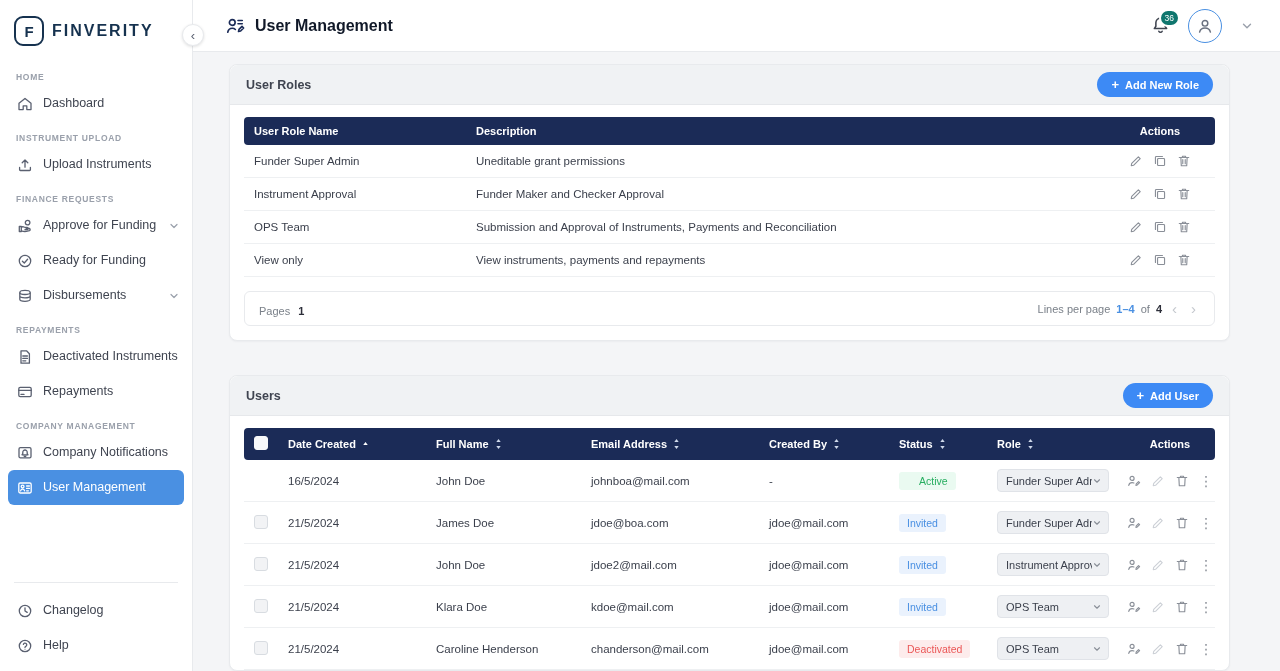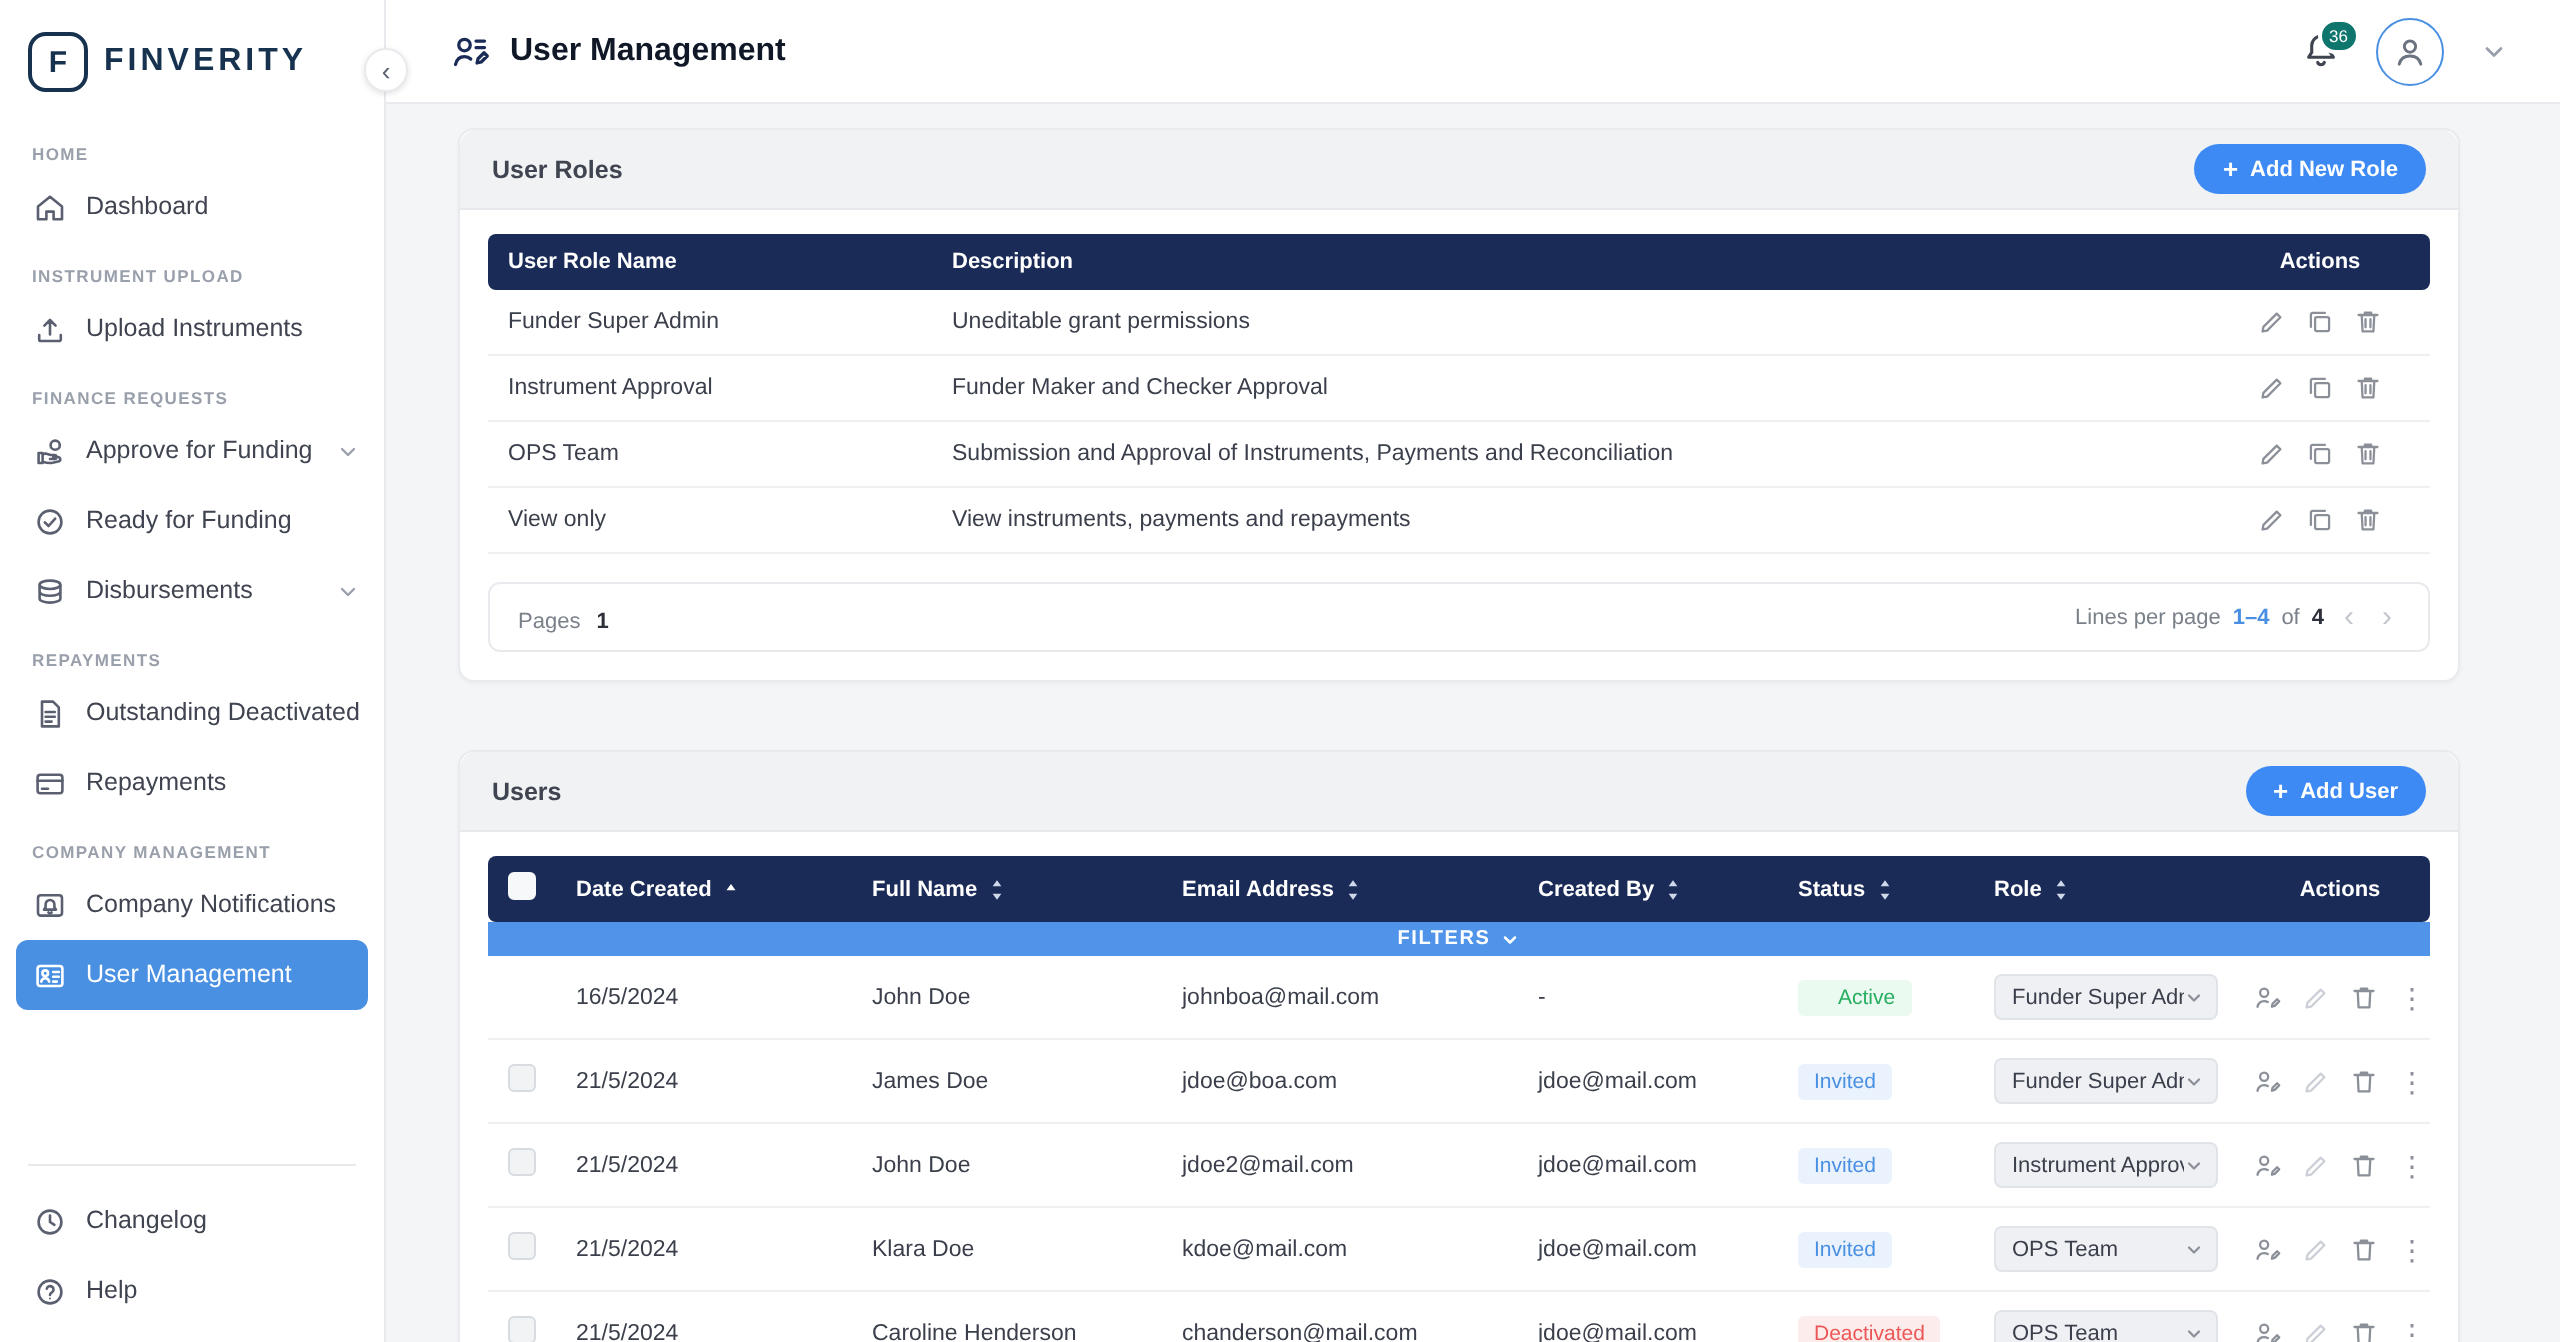--- a/index.html
+++ b/index.html
@@ -153,21 +153,21 @@
       </div>
 
       <div class="nav-section-label">REPAYMENTS</div>
       <div class="nav-item">
         <span class="nicon">
           <svg width="16" height="16" viewBox="0 0 16 16" fill="none" stroke="currentColor" stroke-width="1.3">
               <path d="M4 1.8h5.5L12.4 4.7V14.2H4z" stroke-linejoin="round"></path>
               <path d="M5.8 7h4.6M5.8 9.4h4.6M5.8 11.8h3" stroke-linecap="round"></path>
             </svg>
         </span>
-        <span class="nlabel">Outstanding Deactivated</span>
+        <span class="nlabel">Deactivated Instruments</span>
       </div>
       <div class="nav-item">
         <span class="nicon">
           <svg width="16" height="16" viewBox="0 0 16 16" fill="none" stroke="currentColor" stroke-width="1.3">
               <rect x="1.8" y="3.4" width="12.4" height="9.2" rx="1.4"></rect>
               <path d="M1.8 6.4h12.4M4 10.4h3" stroke-linecap="round"></path>
             </svg>
         </span>
         <span class="nlabel">Repayments</span>
       </div>
@@ -471,28 +471,20 @@
                         <svg width="9" height="12" viewBox="0 0 16 22" fill="currentColor">
                           <path d="M8 2 12 7.5H4z"></path>
                           <path d="M8 20 4 14.5h8z"></path>
                         </svg>
                       </span>
                     </span></th>
                 <th class="center">Actions</th>
               </tr>
             </thead>
             <tbody>
-              <tr class="filters-row">
-                <td colspan="8"><span class="filters-inner">
-                      <span>FILTERS</span>
-                      <svg width="10" height="10" viewBox="0 0 16 16" fill="none" stroke="#fff" stroke-width="2">
-                        <polyline points="4,6 8,10 12,6" stroke-linecap="round" stroke-linejoin="round"></polyline>
-                      </svg>
-                    </span></td>
-              </tr>
 
               <tr>
                 <td style="padding-right:0;"></td>
                 <td>16/5/2024</td>
                 <td>John Doe</td>
                 <td>johnboa@mail.com</td>
                 <td>-</td>
                 <td><span class="status-pill status-active">Active</span></td>
                 <td>
                     <div class="role-select">

